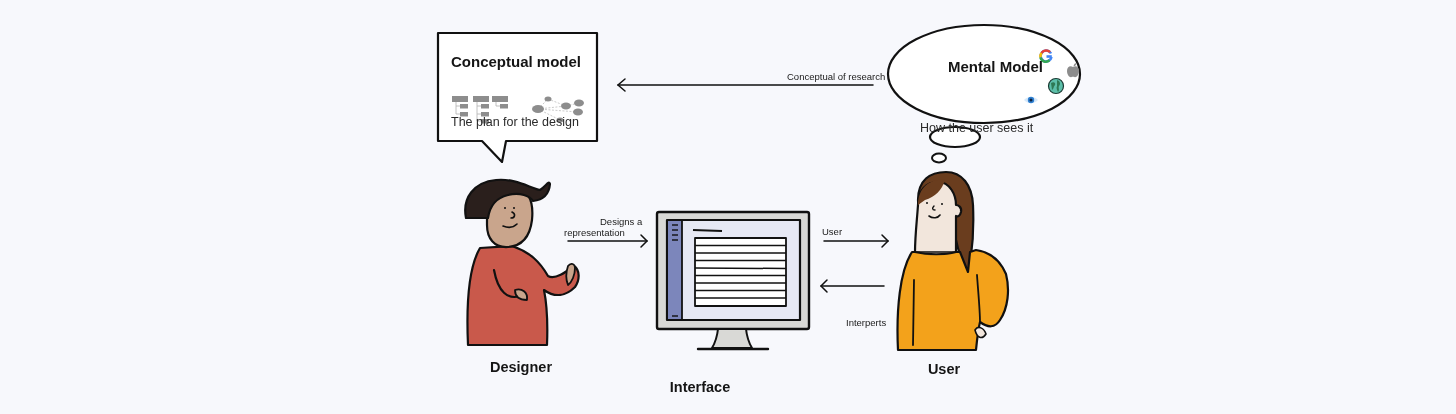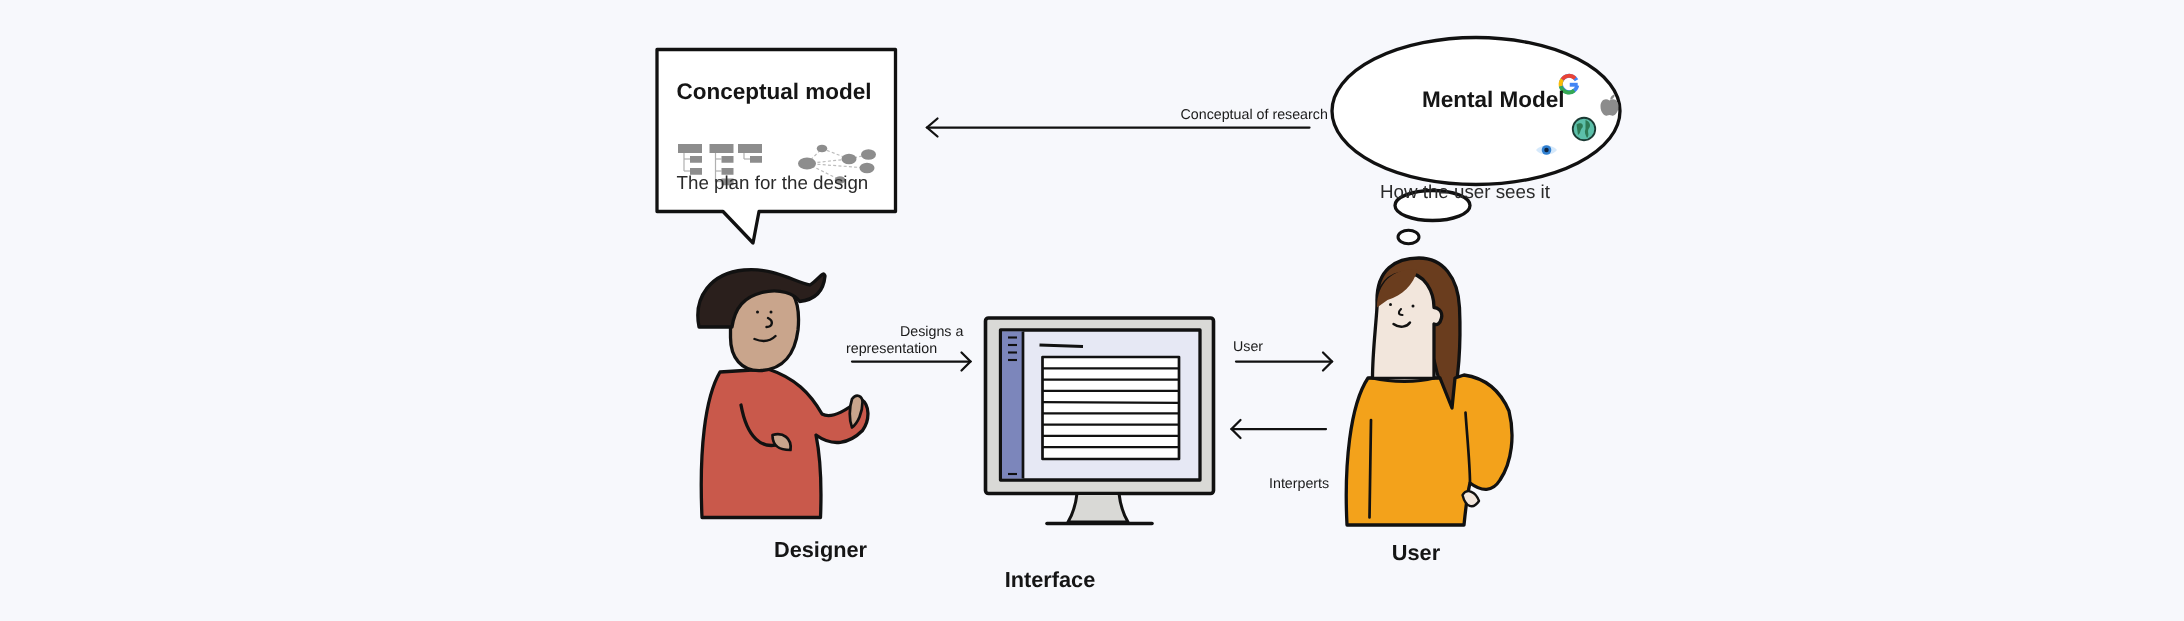--- a/index.html
+++ b/index.html
@@ -179,15 +179,15 @@
 
 <div class="abs title-lg" style="left:920px; top:58px;margin-left:28px;">Mental Model</div>
 <div class="abs sub" style="left:920px; top:77px;">How the user sees it</div>
 
 <div class="abs lbl" style="left:787px; top:71px;">Conceptual of research</div>
 <div class="abs lbl" style="left:568px; top:216px;padding-left:32px;">Designs a</div>
 <div class="abs lbl" style="left:544px; top:227px;margin-left:20px;">representation</div>
 <div class="abs lbl" style="left:822px; top:226px;">User</div>
 <div class="abs lbl" style="left:846px; top:289px;margin-top:28px;">Interperts</div>
 
-<div class="abs caption" style="left:496px; top:359px; width:102px;">Designer</div>
+<div class="abs caption" style="left:470px; top:359px; width:102px;">Designer</div>
 <div class="abs caption" style="left:650px; top:362px; width:100px;margin-top:17px;">Interface</div>
 <div class="abs caption" style="left:918px; top:361px; width:52px;">User</div>
 
 </body></html>

